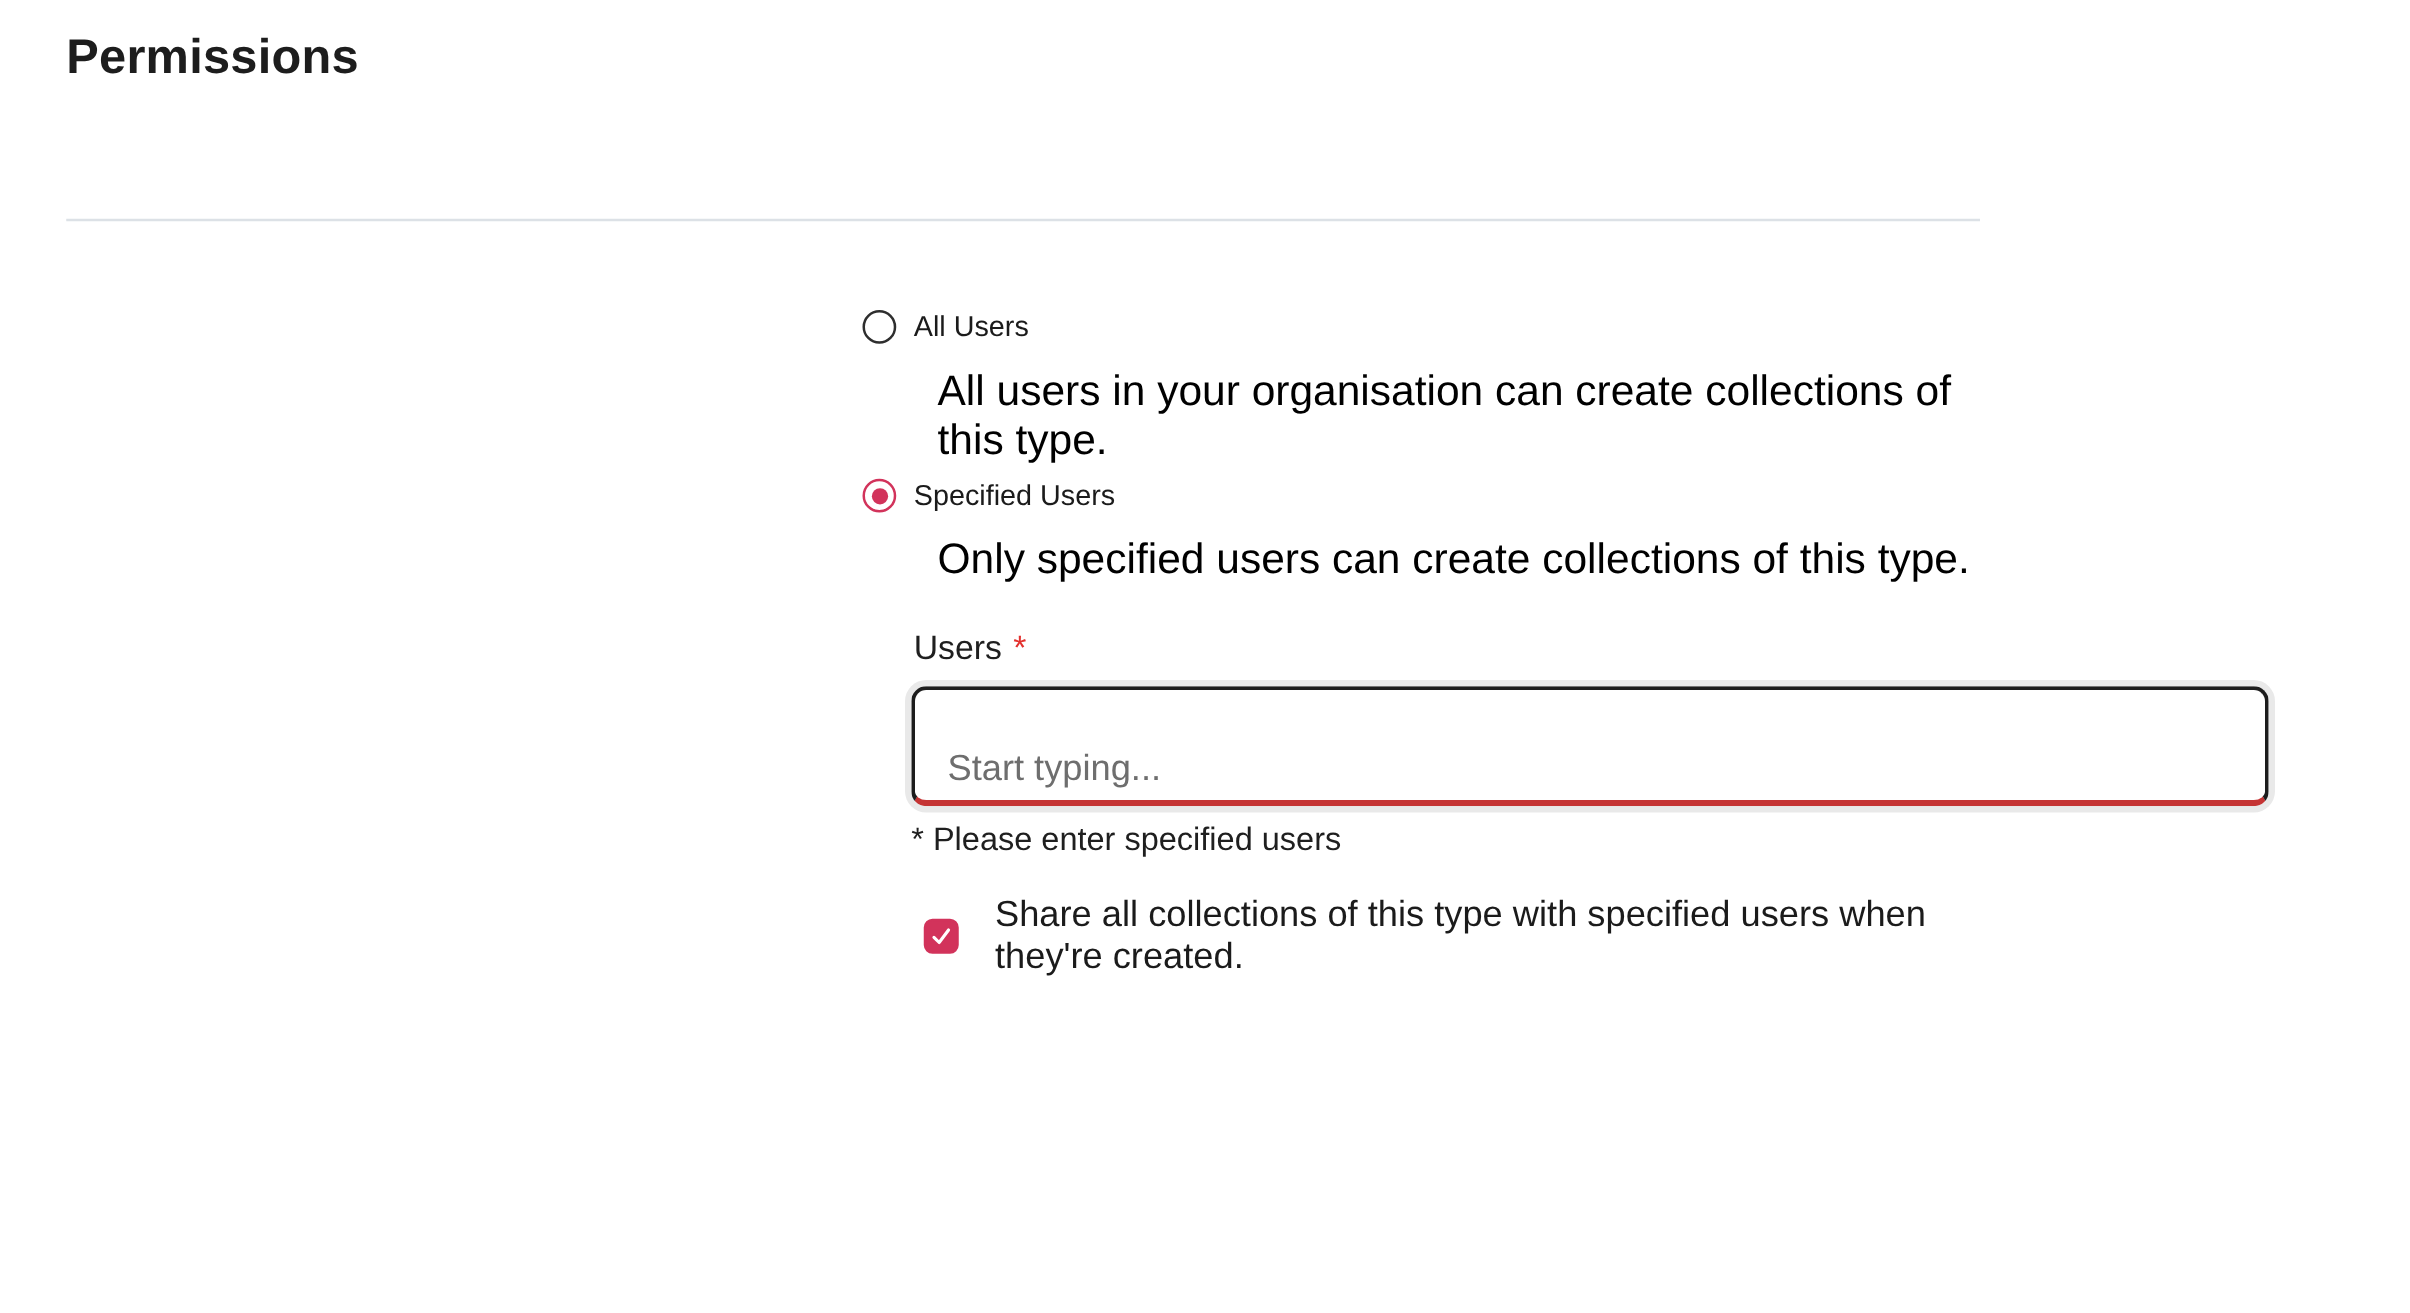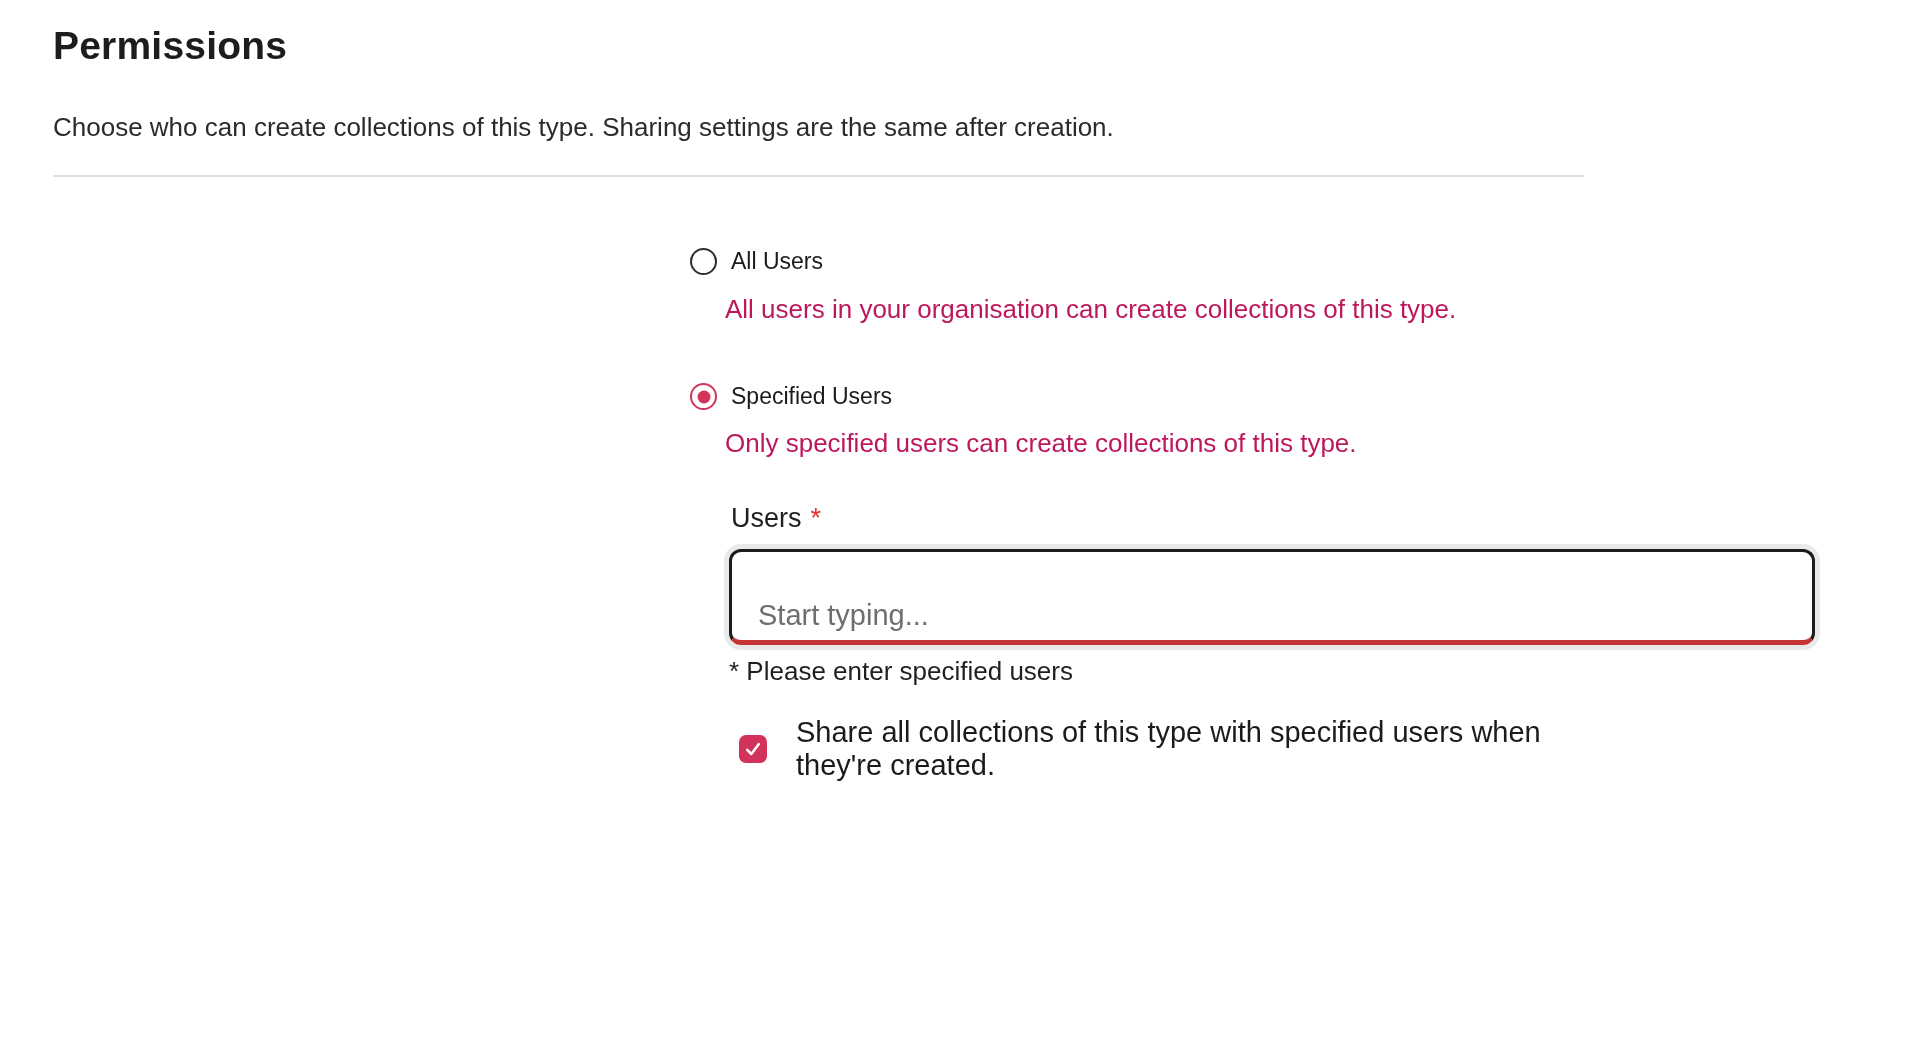--- a/index.html
+++ b/index.html
@@ -42,22 +42,22 @@
   .radio.on { border-color: var(--accent, #d2335b); }
   .radio.on::after {
     content: ""; position: absolute;
     left: 50%; top: 50%; transform: translate(-50%, -50%);
     width: 13px; height: 13px; border-radius: 50%;
     background: var(--accent, #d2335b);
   }
   .radio-label { font-size: 23px; color: #1b1b1b; }
 
   .option-desc {
-    position: absolute; left: 725px;
-    font-size: 26px; color: #be185d;
+    position: absolute; left: 750px;
+    font-size: 34px; color: #000000;
   }
   .option-desc.desc-1 { top: 294px; }
   .option-desc.desc-2 { top: 428px; }
 
   
   .field-label {
     position: absolute; left: 731px; top: 503px;
     font-size: 27px; color: #1f1f1f;
   }
   .field-label .asterisk {
@@ -103,21 +103,20 @@
   .checkbox.on { background: var(--accent, #d2335b); }
   .checkbox svg { display: block; }
   .checkbox-label { font-size: 29px; color: #1b1b1b; margin-left: 16px; }
 </style>
 </head>
 <body>
 
 <div id="page">
 
   <h1 class="page-title">Permissions</h1>
-  <p class="page-subtitle">Choose who can create collections of this type. Sharing settings are the same after creation.</p>
   <div class="divider"></div>
 
   <div class="radio-row row-1">
     <span class="radio"></span>
     <span class="radio-label">All Users</span>
   </div>
   <div class="option-desc desc-1">All users in your organisation can create collections of this type.</div>
 
   <div class="radio-row row-2">
     <span class="radio on"></span>

